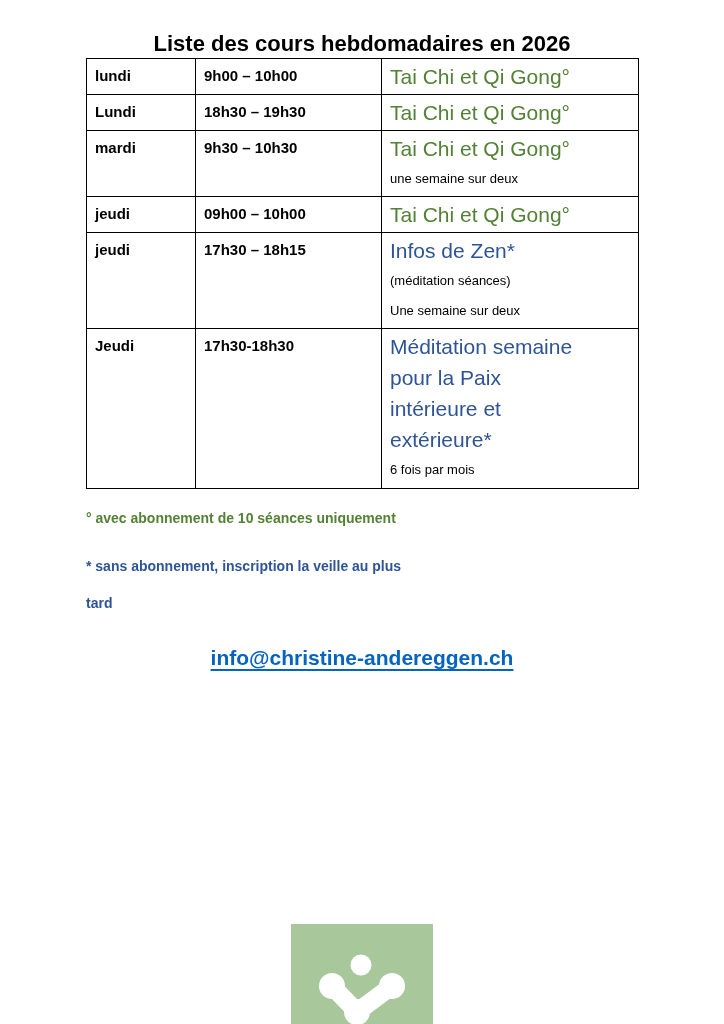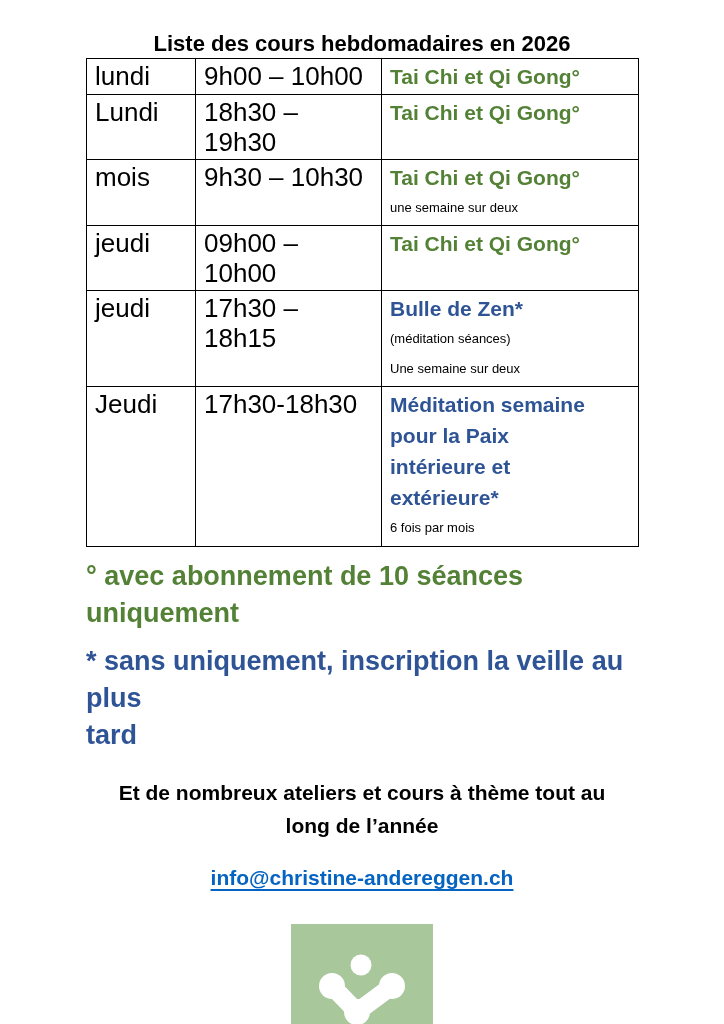--- a/index.html
+++ b/index.html
@@ -45,47 +45,47 @@
   table.schedule td {
     border: 1.6px solid #000000;
     vertical-align: top;
     padding: 2px 6px 2px 8px;
     overflow: hidden;
   }
   col.c-day  { width: 109px; }
   col.c-time { width: 186px; }
   col.c-course { width: 257px; }
   td.day, td.time {
-    font-size: 26px;
-    font-weight: 400;
+    font-size: 15px;
+    font-weight: 700;
     line-height: 30px;
   }
   .course-title {
     display: block;
     font-size: 21px;
-    font-weight: 700;
+    font-weight: 400;
     line-height: 31px;
     white-space: pre-line;
   }
   .course-note {
     display: block;
     font-size: 13px;
     font-weight: 400;
     line-height: 30px;
     color: #000000;
   }
   tr.r1, tr.r2, tr.r5 { height: 35px; }
   tr.r3 { height: 60px; }
   tr.r4 { height: 64px; }
   tr.r6 { height: 95px; }
   tr.r7 { height: 160px; }
   .c-green { color: #538135; }
   .c-blue  { color: #2F5496; }
   .note {
-    font-size: 27px;
+    font-size: 14px;
     font-weight: 700;
     line-height: 37px;
     margin: 11px 0 0 0;
     white-space: pre-line;
     text-align: left;
   }
   .para-center {
     font-size: 21px;
     font-weight: 700;
     line-height: 33px;
@@ -138,63 +138,61 @@
           </td>
         </tr>
         <tr class="r2">
           <td class="day">Lundi</td>
           <td class="time">18h30 – 19h30</td>
           <td>
             <span class="course-title c-green">Tai Chi et Qi Gong°</span>
           </td>
         </tr>
         <tr class="r3">
-          <td class="day">mois</td>
+          <td class="day">mardi</td>
           <td class="time">9h30 – 10h30</td>
           <td>
             <span class="course-title c-green">Tai Chi et Qi Gong°</span>
             <span class="course-note">une semaine sur deux</span>
           </td>
         </tr>
         <tr class="r5">
           <td class="day">jeudi</td>
           <td class="time">09h00 – 10h00</td>
           <td>
             <span class="course-title c-green">Tai Chi et Qi Gong°</span>
           </td>
         </tr>
         <tr class="r6">
           <td class="day">jeudi</td>
           <td class="time">17h30 – 18h15</td>
           <td>
-            <span class="course-title c-blue">Bulle de Zen*</span>
+            <span class="course-title c-blue">Infos de Zen*</span>
             <span class="course-note">(méditation séances)</span>
             <span class="course-note">Une semaine sur deux</span>
           </td>
         </tr>
         <tr class="r7">
           <td class="day">Jeudi</td>
           <td class="time">17h30-18h30</td>
           <td>
             <span class="course-title c-blue">Méditation semaine
 pour la Paix
 intérieure et
 extérieure*</span>
             <span class="course-note">6 fois par mois</span>
           </td>
         </tr>
       </tbody>
     </table>
 
     <div class="note c-green">° avec abonnement de 10 séances uniquement</div>
-    <div class="note c-blue">* sans uniquement, inscription la veille au plus
+    <div class="note c-blue">* sans abonnement, inscription la veille au plus
 tard</div>
 
-    <div class="para-center">Et de nombreux ateliers et cours à thème tout au
-long de l’année</div>
 
     <div class="email-wrap">
       <a class="email">info@christine-andereggen.ch</a>
     </div>
   </div>
 
   <div class="logo">
     <svg width="142" height="142" viewBox="0 0 142 142" xmlns="http://www.w3.org/2000/svg">
       <rect x="0" y="0" width="142" height="142" fill="#a8c79b"></rect>
       <g stroke="#ffffff" stroke-width="18" stroke-linecap="round" fill="none">

